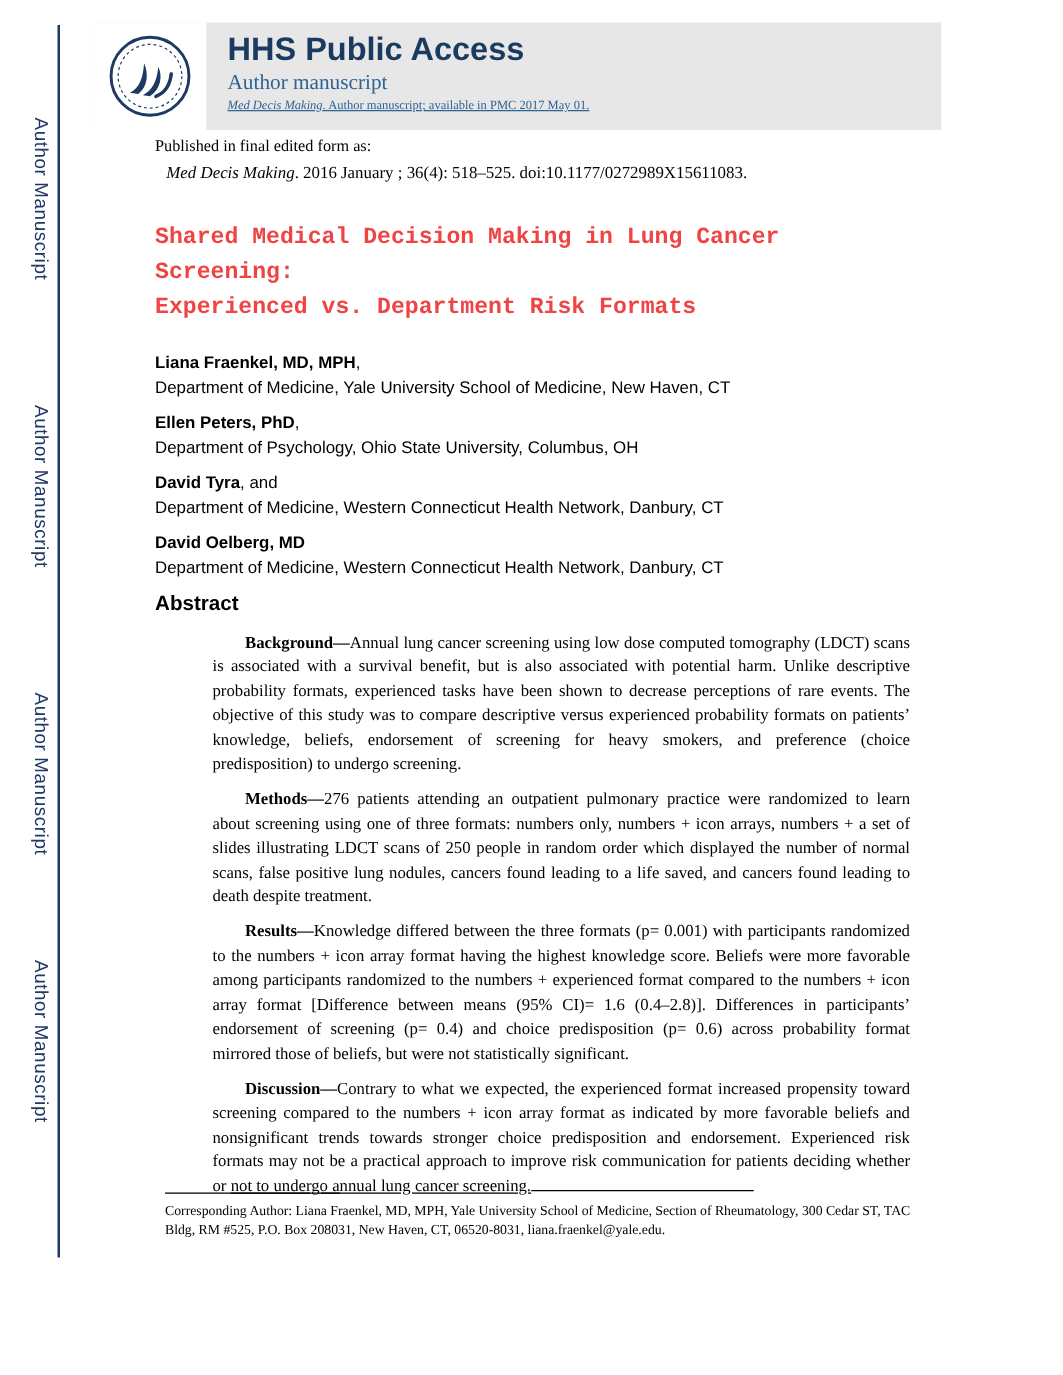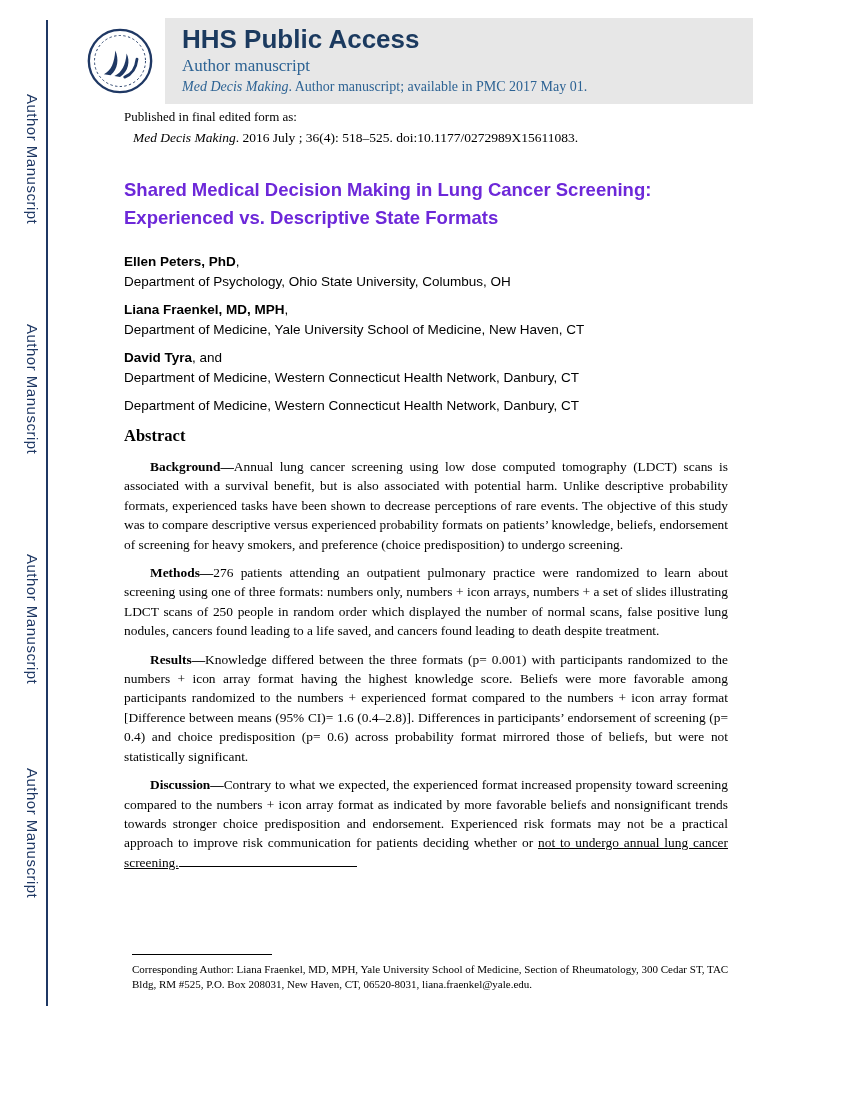--- a/index.html
+++ b/index.html
@@ -44,51 +44,52 @@
     font-family: "Liberation Sans", sans-serif;
     font-weight: bold; font-size: 26px; color: #1b3a5f;
     line-height: 32px;
   }
   .h-sub {
     font-family: "Liberation Serif", serif;
     font-size: 17px; color: #2d6394; margin-top: 1px;
   }
   .h-cite {
     font-family: "Liberation Serif", serif;
-    font-size: 14px; color: #2d6394; margin-top: 3px;
+    font-size: 10px; color: #2d6394; margin-top: 3px; text-decoration: underline;
   }
   .ital { font-style: italic; }
 
   
   .content { position: absolute; left: 124px; top: 108px; width: 604px; }
   .pub-line { font-size: 13px; line-height: 17px; }
   .pub-cite { font-size: 13.5px; line-height: 17px; margin-left: 9px; margin-top: 4px; }
 
   .title {
-    font-family: Liberation Sans, sans-serif;
+    font-family: Liberation Mono, monospace;
     font-size: 18.5px; font-weight: bold; line-height: 28px;
-    margin-top: 30px; color: #6d28d9;
+    margin-top: 30px; color: #ef4444;
   }
   .title .tline { display: block; }
 
   .authors { margin-top: 21px; font-family: "Liberation Sans", sans-serif; font-size: 13.5px; }
   .author { margin-bottom: 11px; }
   .author .name { font-weight: bold; line-height: 17px; }
   .author .affil { margin-top: 3px; line-height: 17px; }
 
   .abstract-heading {
-    font-family: Liberation Serif, serif;
+    font-family: Liberation Sans, sans-serif;
     font-size: 16.5px; font-weight: bold;
     margin-top: 12px; margin-bottom: 11px; color: #000;
   }
 
   .abs-para {
     font-size: 13.4px; line-height: 19.4px;
     text-align: justify; text-indent: 26px;
     margin-bottom: 9px;
+    margin-left: 46px;
   }
   .lead { font-weight: bold; }
   .ul-text { text-decoration: underline; }
   .trailing-rule {
     display: inline-block; width: 178px; height: 1px;
     border-bottom: 1px solid #000; vertical-align: baseline;
   }
 
   
   .footnote { position: absolute; left: 132px; top: 954px; width: 604px; }
@@ -118,41 +119,42 @@
     </div>
     <div class="header-text">
       <div class="h-title">HHS Public Access</div>
       <div class="h-sub">Author manuscript</div>
       <div class="h-cite"><span class="ital">Med Decis Making</span><span>. Author manuscript; available in PMC 2017 May 01.</span></div>
     </div>
   </div>
 
   <div class="content">
     <div class="pub-line">Published in final edited form as:</div>
-    <div class="pub-cite"><span class="ital">Med Decis Making</span><span>. 2016 July ; 36(4): 518–525. doi:10.1177/0272989X15611083.</span></div>
+    <div class="pub-cite"><span class="ital">Med Decis Making</span><span>. 2016 January ; 36(4): 518–525. doi:10.1177/0272989X15611083.</span></div>
 
     <h1 class="title">
       <span class="tline">Shared Medical Decision Making in Lung Cancer Screening:</span>
-      <span class="tline">Experienced vs. Descriptive State Formats</span>
+      <span class="tline">Experienced vs. Department Risk Formats</span>
     </h1>
 
     <div class="authors">
       <div class="author">
+        <div class="name-line"><span class="name">Liana Fraenkel, MD, MPH</span><span>,</span></div>
+        <div class="affil">Department of Medicine, Yale University School of Medicine, New Haven, CT</div>
+      </div>
+      <div class="author">
         <div class="name-line"><span class="name">Ellen Peters, PhD</span><span>,</span></div>
         <div class="affil">Department of Psychology, Ohio State University, Columbus, OH</div>
-      </div>
-      <div class="author">
-        <div class="name-line"><span class="name">Liana Fraenkel, MD, MPH</span><span>,</span></div>
-        <div class="affil">Department of Medicine, Yale University School of Medicine, New Haven, CT</div>
       </div>
       <div class="author">
         <div class="name-line"><span class="name">David Tyra</span><span>, and</span></div>
         <div class="affil">Department of Medicine, Western Connecticut Health Network, Danbury, CT</div>
       </div>
       <div class="author">
+        <div class="name-line"><span class="name">David Oelberg, MD</span><span></span></div>
         <div class="affil">Department of Medicine, Western Connecticut Health Network, Danbury, CT</div>
       </div>
     </div>
 
     <div class="abstract-heading">Abstract</div>
 
     <p class="abs-para"><span class="lead">Background—</span><span>Annual lung cancer screening using low dose computed tomography (LDCT) scans is associated with a survival benefit, but is also associated with potential harm. Unlike descriptive probability formats, experienced tasks have been shown to decrease perceptions of rare events. The objective of this study was to compare descriptive versus experienced probability formats on patients’ knowledge, beliefs, endorsement of screening for heavy smokers, and preference (choice predisposition) to undergo screening.</span></p>
 
     <p class="abs-para"><span class="lead">Methods—</span><span>276 patients attending an outpatient pulmonary practice were randomized to learn about screening using one of three formats: numbers only, numbers + icon arrays, numbers + a set of slides illustrating LDCT scans of 250 people in random order which displayed the number of normal scans, false positive lung nodules, cancers found leading to a life saved, and cancers found leading to death despite treatment.</span></p>
 

